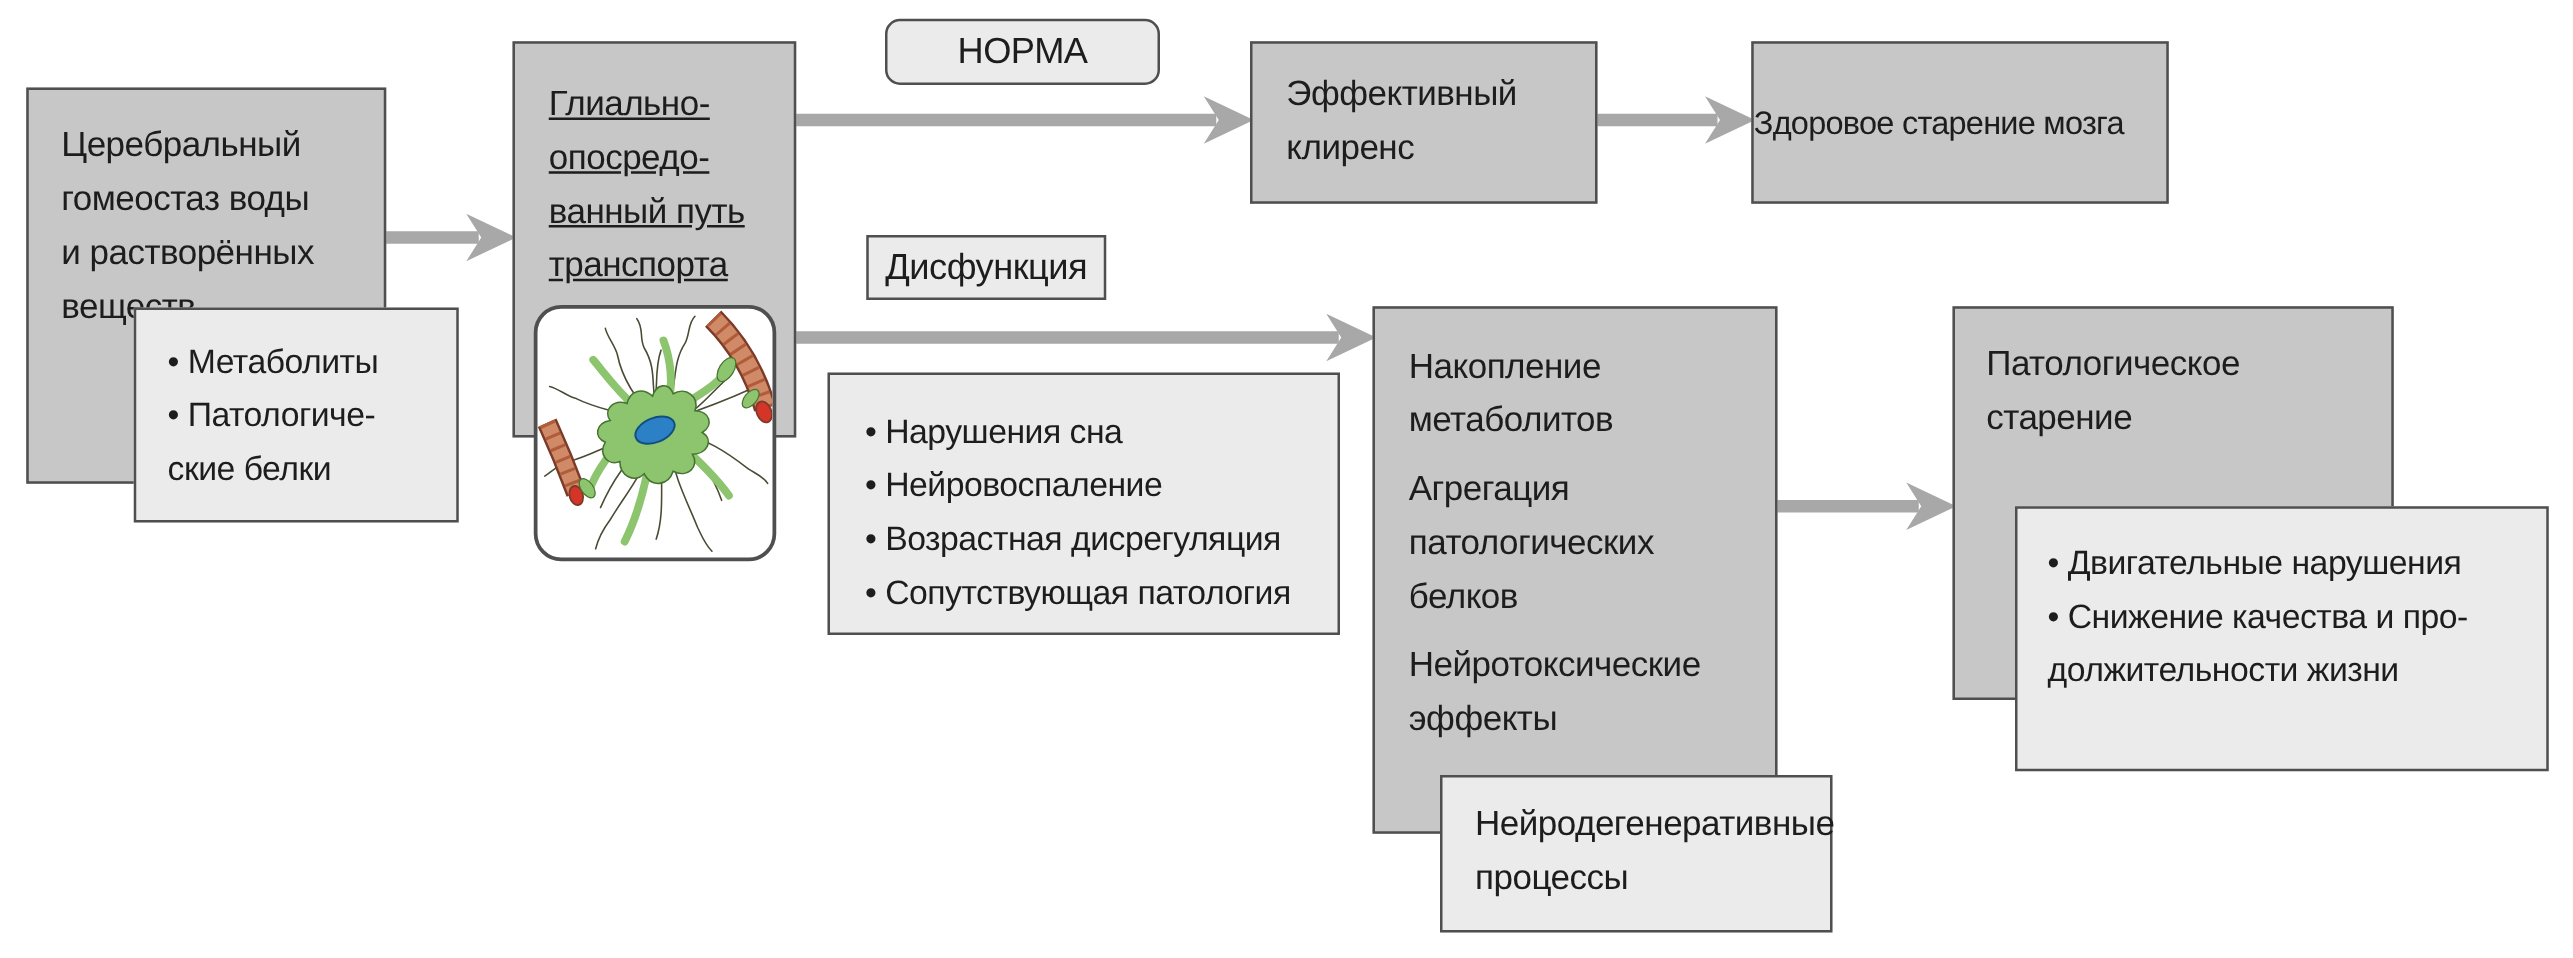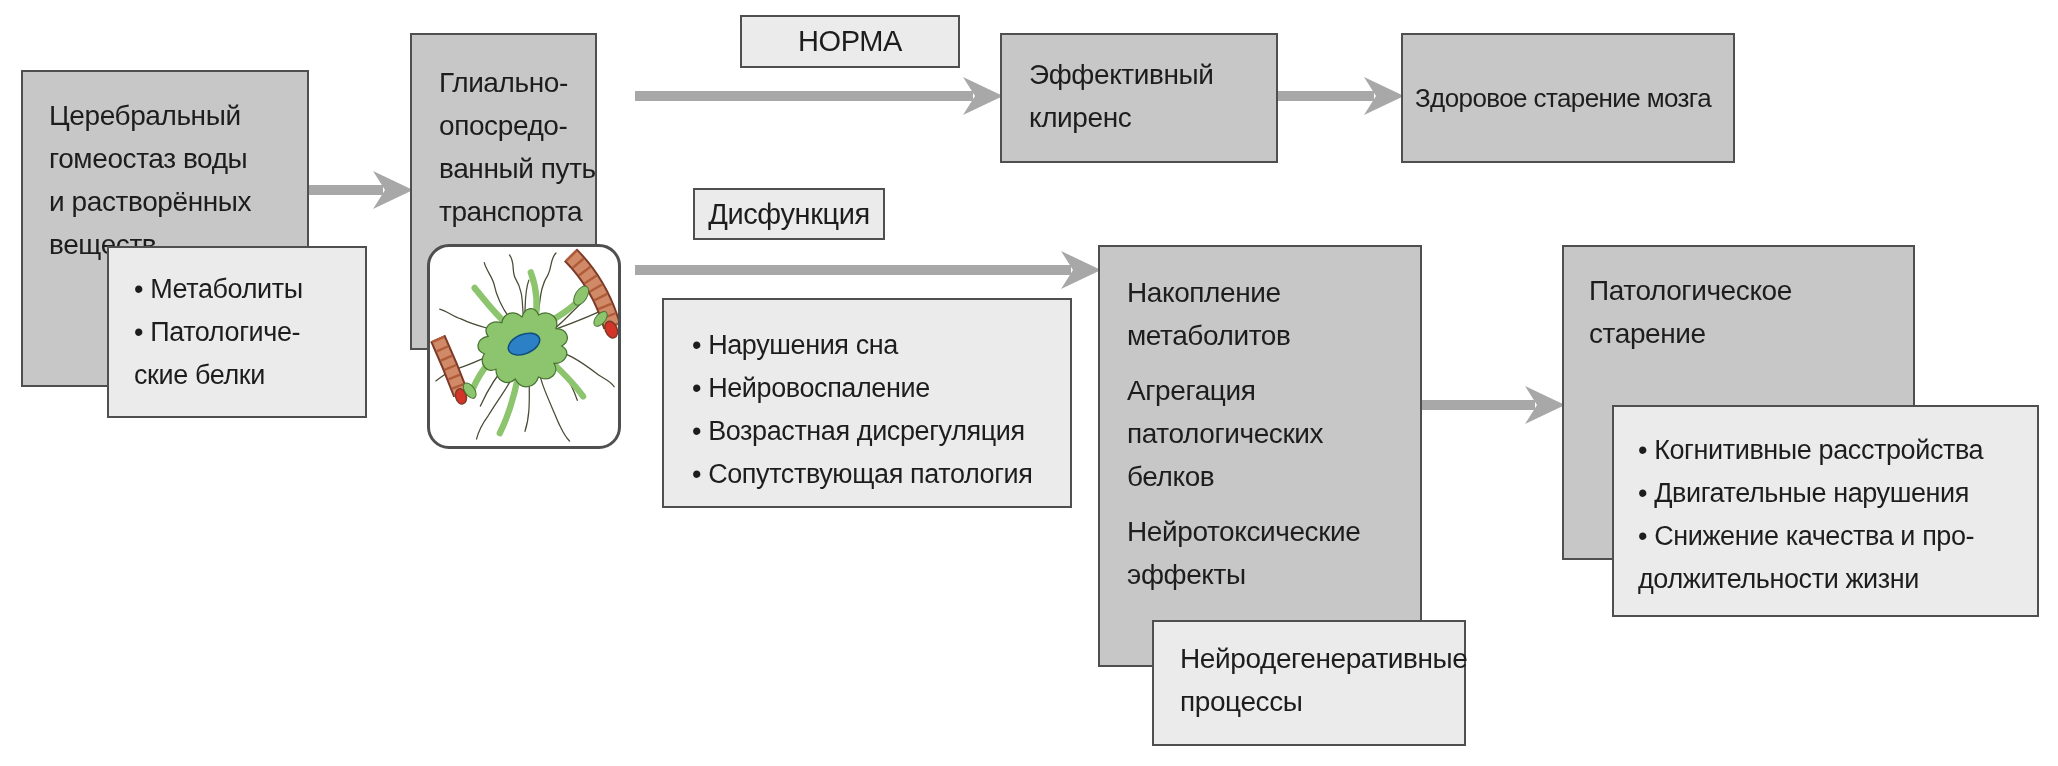--- a/index.html
+++ b/index.html
@@ -85,21 +85,21 @@
         <div>• Патологиче-</div>
         <div>ские белки</div>
       </div>
   </div>
 
   <svg class="arrow" style="left:303px;top:170px;width:110px;" viewBox="0 0 110 40">
     <rect class="arrow-shape" x="0" y="15" width="80" height="10"></rect>
     <polygon class="arrow-shape" points="70,1 110,20 70,39 82,20"></polygon>
   </svg>
 
-  <div class="box dark" style="left:410px;top:33px;width:187px;height:317px;padding:26px 10px 0 27px;">
+  <div class="box dark" style="left:410px;top:33px;width:227px;height:317px;padding:26px 10px 0 27px;text-decoration:underline;">
     <div class="box-text">
         <div>Глиально-</div>
         <div>опосредо-</div>
         <div>ванный путь</div>
         <div>транспорта</div>
       </div>
   </div>
 
   <div class="glial-img">
     <svg viewBox="0 0 194 205">
@@ -152,42 +152,42 @@
 
       <path fill="var(--astro-green)" stroke="var(--astro-green-dark)" stroke-width="1.3" d="M95,72 C86,64 76,68 74,78 C62,74 54,84 60,92 C48,94 46,106 56,110
            C50,120 58,130 68,126 C68,138 80,144 88,136 C94,148 108,146 112,134
            C124,140 134,130 128,120 C140,120 146,108 136,102 C146,96 142,84 130,84
            C134,72 122,64 112,70 C108,60 98,62 95,72 Z"></path>
 
       <ellipse cx="97" cy="100" rx="17" ry="10" fill="var(--nucleus-blue)" stroke="var(--nucleus-dark)" stroke-width="1.6" transform="rotate(-22 97 100)"></ellipse>
     </svg>
   </div>
 
-  <div class="box label" style="left:740px;top:15px;width:220px;height:53px;">
+  <div class="box label" style="left:708px;top:15px;width:220px;height:53px;border-radius:12px;">
     <span>НОРМА</span>
   </div>
 
   <svg class="arrow" style="left:635px;top:76px;width:368px;" viewBox="0 0 368 40">
     <rect class="arrow-shape" x="0" y="15" width="338" height="10"></rect>
     <polygon class="arrow-shape" points="328,1 368,20 328,39 340,20"></polygon>
   </svg>
 
   <div class="box dark" style="left:1000px;top:33px;width:278px;height:130px;padding:18px 10px 0 27px;">
     <div class="box-text">
         <div>Эффективный</div>
         <div>клиренс</div>
       </div>
   </div>
 
   <svg class="arrow" style="left:1276px;top:76px;width:128px;" viewBox="0 0 128 40">
     <rect class="arrow-shape" x="0" y="15" width="98" height="10"></rect>
     <polygon class="arrow-shape" points="88,1 128,20 88,39 100,20"></polygon>
   </svg>
 
-  <div class="box dark vcenter" style="left:1401px;top:33px;width:334px;height:130px;padding-left:12px;">
+  <div class="box dark vcenter" style="left:1401px;top:33px;width:334px;height:130px;padding-left:0;">
     <div class="box-text" style="font-size:26px;letter-spacing:-0.6px;">Здоровое старение мозга</div>
   </div>
 
   <div class="box label" style="left:693px;top:188px;width:192px;height:52px;text-align:center;">
     <span>Дисфункция</span>
   </div>
 
   <svg class="arrow" style="left:635px;top:250px;width:466px;" viewBox="0 0 466 40">
     <rect class="arrow-shape" x="0" y="15" width="436" height="10"></rect>
     <polygon class="arrow-shape" points="426,1 466,20 426,39 438,20"></polygon>
@@ -232,20 +232,19 @@
 
   <div class="box dark" style="left:1562px;top:245px;width:353px;height:315px;padding:22px 10px 0 25px;">
     <div class="box-text">
         <div>Патологическое</div>
         <div>старение</div>
       </div>
   </div>
 
   <div class="box light" style="left:1612px;top:405px;width:427px;height:212px;padding:22px 10px 0 24px;">
     <div class="box-text bullets">
-        <div>• Когнитивные расстройства</div>
         <div>• Двигательные нарушения</div>
         <div>• Снижение качества и про-</div>
         <div>должительности жизни</div>
       </div>
   </div>
 
 </div>
 
 </body></html>

